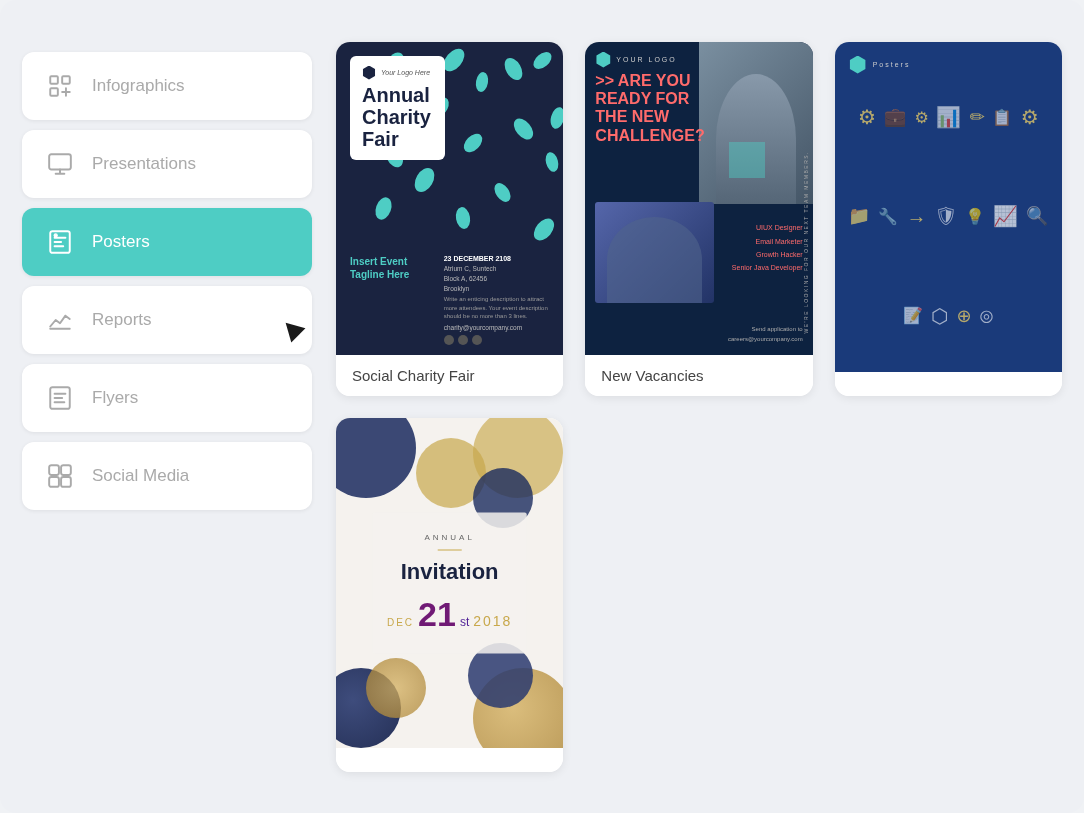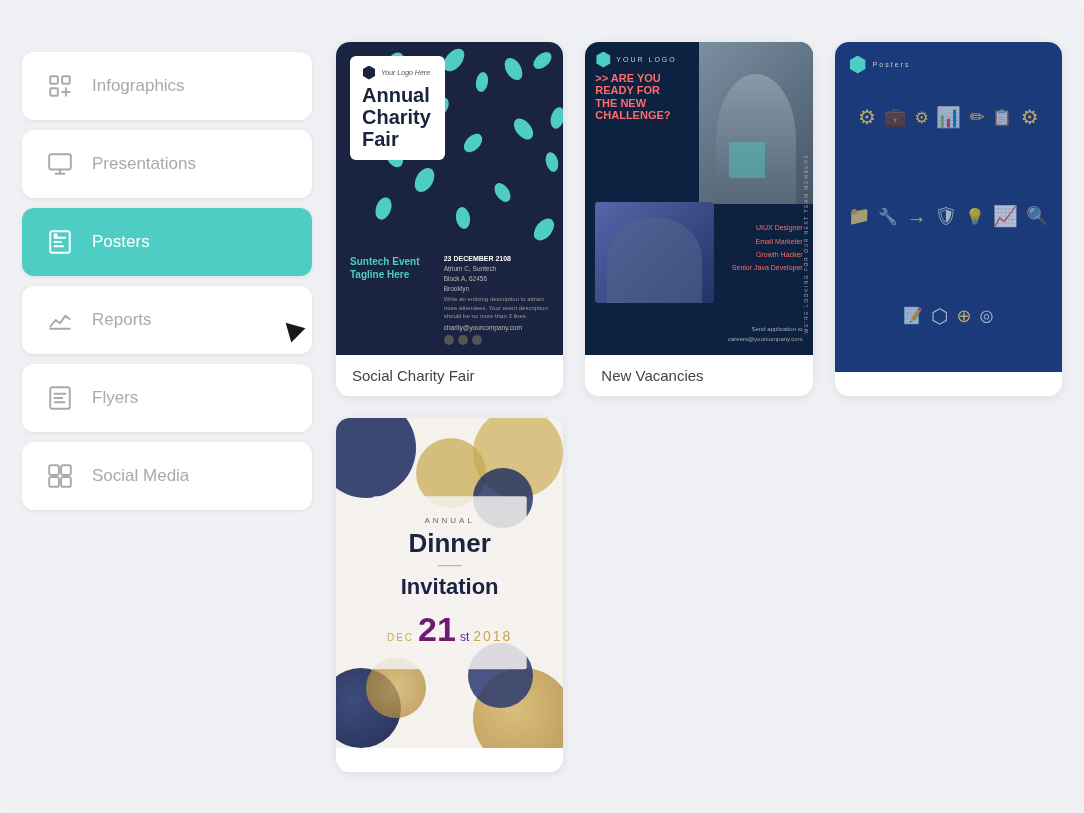--- a/index.html
+++ b/index.html
@@ -358,21 +358,21 @@
               <div style="font-size:20px;font-weight:900;color:#1a2340;line-height:1.1;">
                 <span>Annual</span><br>
                 <span>Charity</span><br>
                 <span>Fair</span>
               </div>
             </div>
 
             <div style="position:absolute;bottom:0;left:0;right:0;background:#1a2340;padding:10px 14px;z-index:3;display:flex;gap:10px;">
               <div style="flex:0 0 42%;">
                 <div style="color:#4ecdc4;font-size:10px;font-weight:700;line-height:1.3;">
-                  <span>Suntech Event Tagline Here</span>
+                  <span>Insert Event Tagline Here</span>
                 </div>
               </div>
               <div style="flex:1;">
                 <div style="font-size:7px;font-weight:700;color:#fff;margin-bottom:2px;">23 DECEMBER 2108</div>
                 <div style="font-size:6.5px;color:#bbb;line-height:1.5;">
                   <span>Atrium C, Suntech</span><br>
                   <span>Block A, 62456</span><br>
                   <span>Brooklyn</span>
                 </div>
                 <div style="font-size:6px;color:#999;line-height:1.4;margin-top:2px;">Write an enticing description to attract more attendees. Your event description should be no more than 3 lines.</div>
@@ -400,21 +400,21 @@
             </div>
 
             <div style="position:absolute;right:48px;top:100px;width:36px;height:36px;background:rgba(78,205,196,0.45);z-index:2;"></div>
 
             <div style="position:absolute;top:10px;left:10px;display:flex;align-items:center;gap:5px;z-index:3;">
               <div style="width:16px;height:16px;background:#4ecdc4;clip-path:polygon(50% 0%, 93% 25%, 93% 75%, 50% 100%, 7% 75%, 7% 25%);"></div>
               <span style="font-size:7px;color:#ccc;letter-spacing:2px;">YOUR LOGO</span>
             </div>
 
             <div style="position:absolute;left:10px;top:30px;width:55%;z-index:3;">
-              <div style="color:#ff6b6b;font-size:11px;font-weight:900;line-height:1.15;text-transform:uppercase;">
+              <div style="color:#ff6b6b;font-size:16px;font-weight:900;line-height:1.15;text-transform:uppercase;">
                 <span>&gt;&gt; ARE YOU</span><br>
                 <span>READY FOR</span><br>
                 <span>THE NEW</span><br>
                 <span>CHALLENGE?</span>
               </div>
             </div>
 
             <div style="position:absolute;right:4px;top:35%;font-size:5px;color:#aaa;letter-spacing:1.5px;text-transform:uppercase;writing-mode:vertical-rl;transform:rotate(180deg);z-index:3;">WE'RE LOOKING FOR OUR NEXT TEAM MEMBERS.</div>
 
             <div style="position:absolute;bottom:52px;left:10px;width:52%;height:32%;background:linear-gradient(135deg,#5566aa,#223366);border-radius:3px;overflow:hidden;z-index:2;">
@@ -484,21 +484,20 @@
             <div class="dinner-circle" style="width:90px;height:90px;background:#c8a84b;top:-10px;right:0px;opacity:0.65;"></div>
             <div class="dinner-circle" style="width:60px;height:60px;background:#1a2a5e;top:50px;right:30px;opacity:0.8;z-index:2;"></div>
 
             <div class="dinner-circle" style="width:80px;height:80px;background:radial-gradient(circle at 40% 40%,#2a3a70,#0d1a45);bottom:0px;left:-15px;opacity:0.9;"></div>
             <div class="dinner-circle" style="width:60px;height:60px;background:radial-gradient(circle at 50% 50%,#d4b060,#a88030);bottom:30px;left:30px;opacity:0.75;"></div>
             <div class="dinner-circle" style="width:100px;height:100px;background:radial-gradient(circle at 40% 40%,#d4b060,#a88030);bottom:-20px;right:-10px;opacity:0.8;"></div>
             <div class="dinner-circle" style="width:65px;height:65px;background:#2a3a6e;bottom:40px;right:30px;opacity:0.85;z-index:2;"></div>
 
             <div class="dinner-content">
               <div class="dinner-annual">ANNUAL</div>
-              <div class="dinner-title">Dinner</div>
               <div class="dinner-line"></div>
               <div class="dinner-invitation">Invitation</div>
               <div class="dinner-date-row">
                 <span class="dinner-dec">DEC</span>
                 <span class="dinner-day">21</span>
                 <sup class="dinner-st">st</sup>
                 <span class="dinner-year">2018</span>
               </div>
             </div>
           </div>

